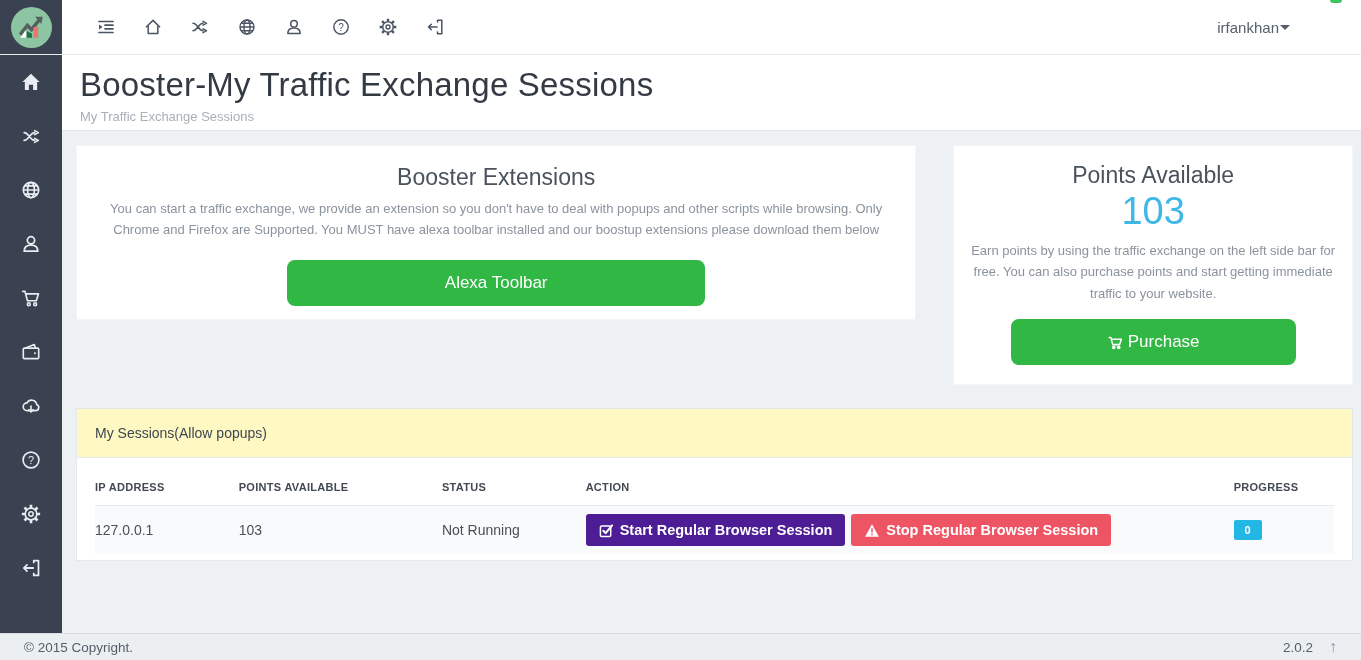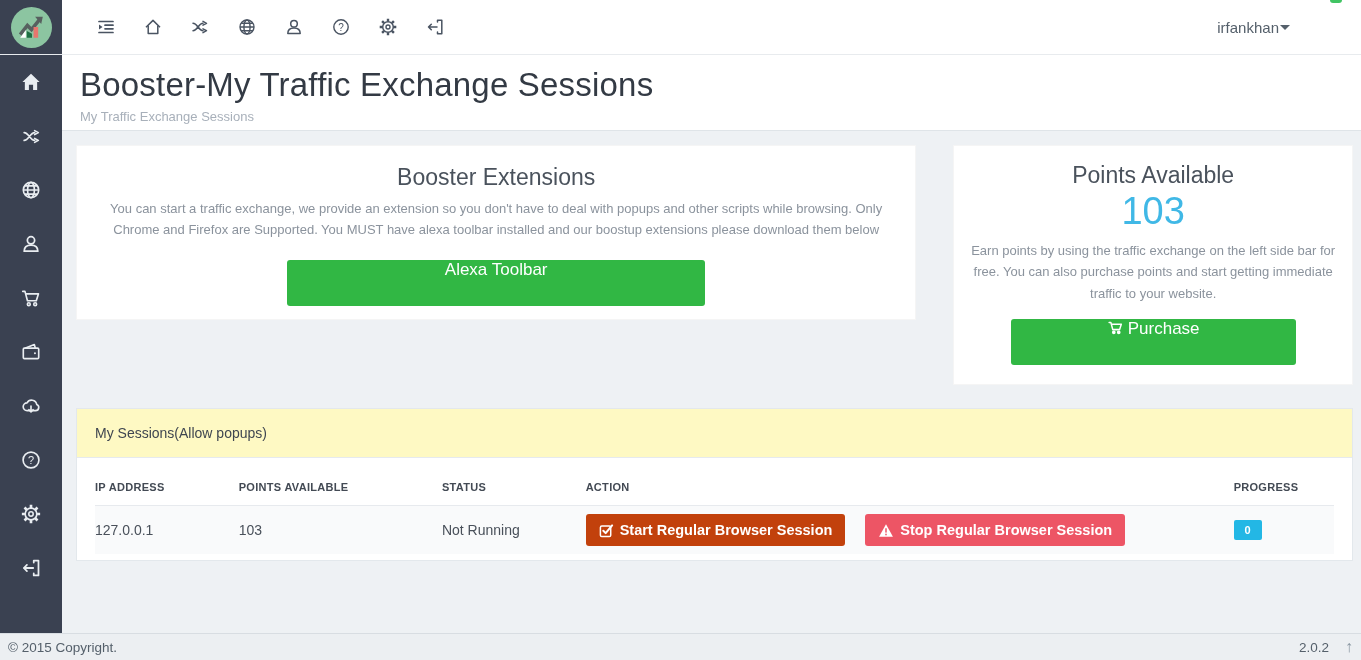--- a/index.html
+++ b/index.html
@@ -32,36 +32,36 @@
   .cards-row { display:flex; gap:37px; align-items:flex-start; }
   .card { background:#fff; border:1px solid rgba(0,0,0,0.04); text-align:center; }
   .card-booster { width:841px; height:175px; }
   .card-points { width:400px; height:240px; }
   .card h2 { font-size:23px; font-weight:400; color:#4a525c; margin-top:18px; }
   .card p { font-size:13px; color:#8b939d; line-height:1.65; margin:7px auto 0; }
   .card-booster p { max-width:812px; }
   .card-points p { max-width:382px; }
   .points-number { font-size:38px; font-weight:300; color:#40b8e6; line-height:1.1; margin-top:2px; }
   .card-points h2 { margin-top:16px; }
-  .btn-green { display:inline-flex; justify-content:center; gap:4px; background:#31b744; color:#fff; border:none; border-radius:3px; font-family:inherit; font-size:17px; cursor:pointer; }
+  .btn-green { display:inline-flex; align-items:center; justify-content:center; gap:4px; background:#31b744; color:#fff; border:none; border-radius:8px; font-family:inherit; font-size:17px; cursor:pointer; }
   .btn-alexa { width:418px; height:46px; margin-top:19px; }
   .btn-purchase { width:285px; height:46px; margin-top:15px; }
   
   .panel { margin-top:23px; background:#fff; border:1px solid #e3e8ec; width:1277px; }
   .panel-heading { background:#fef9c3; border-bottom:1px solid #e6eaee; padding:16px 18px; font-size:14px; color:#3f4650; }
   .panel-body { padding:0 18px 6px; }
   table { width:100%; border-collapse:collapse; table-layout:fixed; }
   th { text-align:left; font-size:11px; font-weight:bold; color:#434a54; letter-spacing:.3px; padding:23px 8px 12px 0; border-bottom:1px solid #e7eaee; }
   td { font-size:14px; color:#49505a; padding:8px 8px 8px 0; background:#f9fafb; height:48px; vertical-align:middle; }
   .btn-row { display:inline-flex; align-items:center; gap:6px; border:none; border-radius:3px; color:#fff; font-family:inherit; font-size:14.5px; font-weight:bold; padding:8px 13px; cursor:pointer; white-space:nowrap; }
-  .btn-start { background:#c2410c; margin-right:16px; }
+  .btn-start { background:#4c1d95; margin-right:2px; }
   .btn-stop  { background:#ed5565; }
   .progress-badge { display:inline-block; min-width:28px; padding:4px 0; text-align:center; background:#23b7e5; color:#fff; font-size:11px; font-weight:bold; border-radius:2px; }
   
-  .footer { height:27px; background:#eceff2; border-top:1px solid #d8dde2; display:flex; align-items:center; padding:0 8px; font-size:13.5px; color:#55606b; }
+  .footer { height:27px; background:#eceff2; border-top:1px solid #d8dde2; display:flex; align-items:center; padding:0 24px; font-size:13.5px; color:#55606b; }
   .footer-right { margin-left:auto; display:flex; align-items:center; gap:16px; }
   .top-arrow { color:#8a97a2; font-size:16px; cursor:pointer; line-height:1; }
   svg { display:block; }
 </style>
 </head>
 <body>
 
 <div class="notif-sliver"></div>
 
 <div class="navbar">

